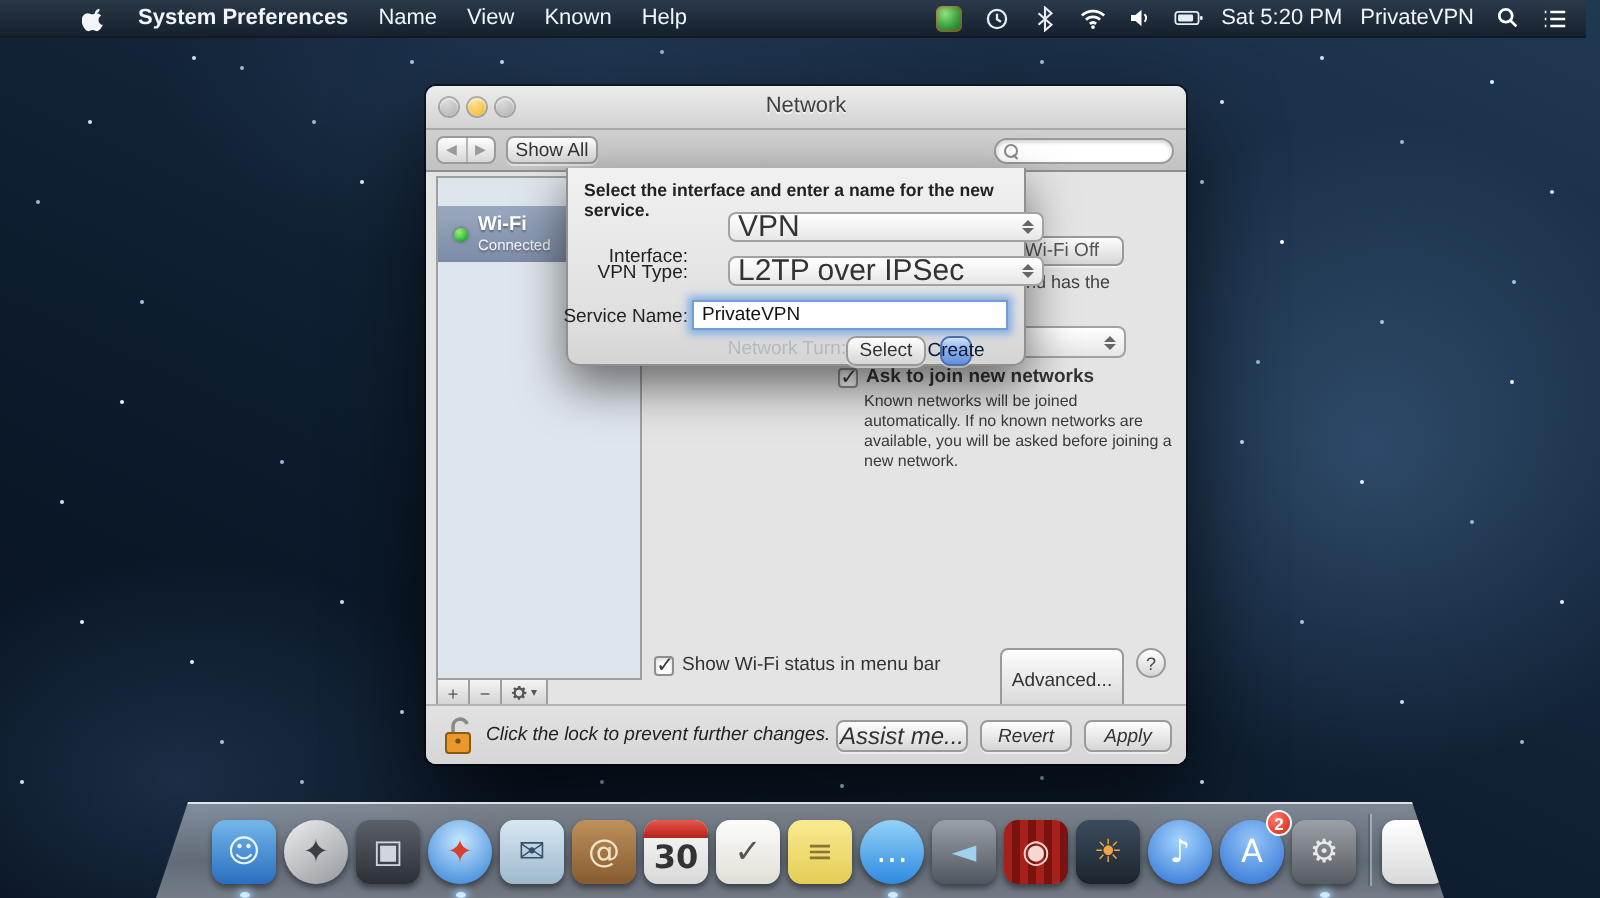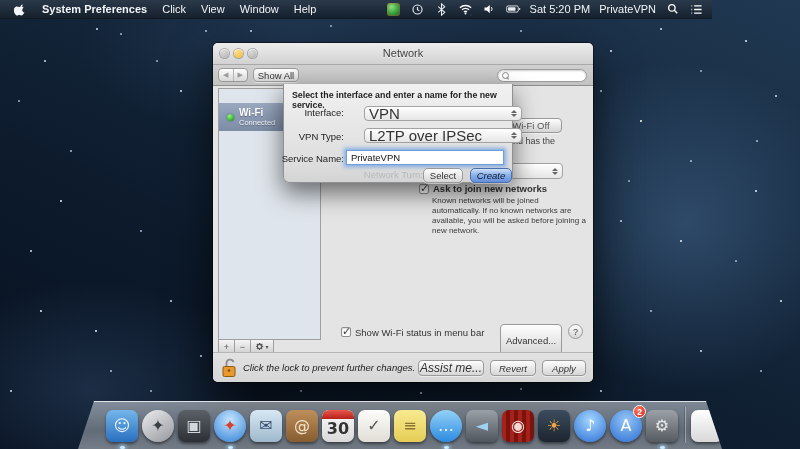--- a/index.html
+++ b/index.html
@@ -23,24 +23,24 @@
       610px 50px #e8f2ff, 660px 28px #cfe0ff, 700px 70px #9fb8d8, 745px 40px #e8f2ff,
       775px 95px #cfe0ff, 640px 120px #ffffff, 690px 160px #aac4e4, 755px 190px #e8f2ff,
       620px 220px #cfe0ff, 735px 260px #9fb8d8, 780px 300px #e8f2ff, 650px 310px #aac4e4,
       700px 350px #cfe0ff, 760px 370px #9fb8d8, 60px 200px #e8f2ff, 140px 230px #9fb8d8,
       40px 310px #e8f2ff, 170px 300px #cfe0ff, 110px 370px #aac4e4, 200px 355px #e8f2ff,
       300px 390px #9fb8d8, 420px 392px #cfe0ff, 520px 388px #aac4e4, 600px 390px #e8f2ff,
       205px 30px #aac4e4, 600px 90px #cfe0ff, 628px 180px #9fb8d8, 18px 100px #9fb8d8,
       680px 240px #e8f2ff, 756px 140px #aac4e4, 96px 28px #cfe0ff, 156px 60px #9fb8d8; }
 
   
-  .menubar { left:0; top:0; width:712px; height:19px;
+  .menubar { left:0; top:0; width:793px; height:19px;
              background:linear-gradient(180deg, rgba(44,58,74,.92), rgba(22,32,44,.92));
              border-bottom:1px solid rgba(0,0,0,.55);
-             display:flex; align-items:center; color:#f2f5f9; font-size:11px; }
+             display:flex; align-items:center; color:#f2f5f9; font-size:11px;padding-left:27px; }
   .mb-left { display:flex; align-items:center; gap:15px; padding-left:12px; }
   .mb-left .app-name { font-weight:bold; }
   .mb-right { margin-left:auto; display:flex; align-items:center; gap:9px; padding-right:8px; }
   .mb-icon { width:15px; height:15px; display:flex; align-items:center; justify-content:center; }
   .mb-icon svg { display:block; }
   .vpn-dot { width:13px; height:13px; border-radius:3px;
              background:radial-gradient(circle at 35% 30%, #8fe07a, #2f9a3a 60%, #17642a);
              box-shadow:inset 0 0 2px rgba(255,60,40,.9); }
   .mb-text { font-size:11px; }
 
@@ -104,21 +104,21 @@
   .pop-arrows i { width:0; height:0; border-left:3px solid transparent; border-right:3px solid transparent; display:block; }
   .pop-arrows .up { border-bottom:3.5px solid #666; }
   .pop-arrows .dn { border-top:3.5px solid #666; }
   .checkbox { width:10px; height:10px; background:#fff; border:1px solid #8f8f8f; border-radius:2px;
               box-shadow:inset 0 1px 2px rgba(0,0,0,.15); position:relative; }
   .checkbox.checked::after { content:"✓"; position:absolute; left:0; top:-3px; font-size:11px;
                              font-weight:bold; color:#3c3c3c; }
   .ask-row { left:206px; top:140px; display:flex; gap:4px; align-items:center; }
   .ask-label { font-size:9.5px; font-weight:bold; color:#333; }
   .desc { left:219px; top:153px; width:156px; font-size:8px; line-height:10px; color:#3a3a3a; }
-  .show-row { left:128px; top:284px; display:flex; gap:4px; }
+  .show-row { left:114px; top:284px; display:flex; gap:4px; align-items:center; }
   .show-label { font-size:9.5px; color:#333; }
   .advanced-btn { left:287px; top:281px; width:62px; height:32px; font-size:9.5px; }
   .help-btn { left:355px; top:281px; width:15px; height:15px; border-radius:50%;
               background:linear-gradient(180deg,#fdfdfd,#d6d6d6); border:1px solid #9a9a9a;
               display:flex; align-items:center; justify-content:center; font-size:9px; color:#444; }
 
   
   .win-footer { left:0; top:309px; width:100%; height:30px; border-top:1px solid #b5b5b5;
                 background:linear-gradient(180deg,#e2e2e2,#d6d6d6); border-radius:0 0 5px 5px;font-style:italic; }
   .lock { left:8px; top:4px; width:18px; height:21px; }
@@ -133,24 +133,24 @@
            border:1px solid #909090; border-top:none; border-radius:0 0 6px 6px;
            box-shadow:0 10px 24px rgba(0,0,0,.55); color:#222; }
   .sheet-msg { left:8px; top:6px; width:214px; font-size:8.8px; font-weight:bold; color:#222; }
   .sheet-label { position:absolute; width:58px; text-align:right; font-size:9.5px; color:#222; }
   .sheet-pop { left:80px; width:158px; height:15px; font-size:15px; }
   .sheet-field { left:62px; width:158px; height:15px; background:#fff; border:1px solid #6f9fd8;
                  box-shadow:0 0 4px 2px rgba(100,155,230,.75); display:flex; align-items:center;
                  padding-left:4px; font-size:9.5px; color:#111; }
   .ghost { left:55px; top:85px; width:84px; text-align:right; font-size:9.5px; color:#5a6a7a; opacity:.28; }
   .cancel-btn { left:139px; top:84px; width:40px; height:15px; font-size:9.5px; border-radius:5px; }
-  .create-btn { left:186px; top:84px; width:42px; height:15px; font-size:9.5px; border-radius:5px;
+  .create-btn { left:186px; top:84px; width:16px; height:15px; font-size:9.5px; border-radius:5px;
                 background:linear-gradient(180deg,#cfe1f8,#8db3ea 45%,#6490d9); border:1px solid #4a6fae;
                 color:#0b1a33; display:flex; align-items:center; justify-content:center;
-                box-shadow:0 1px 0 rgba(255,255,255,.4);font-style:italic; }
+                box-shadow:0 1px 0 rgba(255,255,255,.4); }
 
   
   .dock { left:78px; bottom:0; width:644px; height:48px;
           background:linear-gradient(180deg, rgba(218,224,232,.55), rgba(150,156,164,.6) 62%, rgba(178,183,190,.62));
           clip-path:polygon(16px 0, 628px 0, 644px 48px, 0 48px);
           box-shadow:inset 0 1px 0 rgba(255,255,255,.75); }
   .dock-items { position:absolute; left:27px; bottom:6px; display:flex; align-items:flex-end; gap:2px; }
   .dock-item { position:relative; width:34px; height:34px; }
   .dock-item .icon { width:32px; height:32px; margin:1px; border-radius:7px; position:relative;
                      display:flex; align-items:center; justify-content:center;
@@ -184,23 +184,23 @@
   <div class="abs stars"></div>
 
   <div class="abs menubar">
     <div class="mb-left">
       <span class="mb-icon">
         <svg width="12" height="13" viewBox="0 0 16 16">
             <path fill="#f2f5f9" d="M11.7 1.2c.1.9-.3 1.7-.8 2.3-.6.6-1.5 1.1-2.3 1-.1-.8.3-1.7.8-2.2.6-.6 1.6-1.1 2.3-1.1zM13.9 11.8c-.4.9-.6 1.3-1.1 2-.7 1-1.7 2.3-2.9 2.3-1.1 0-1.4-.7-2.8-.7-1.4 0-1.8.7-2.9.7C3 16.1 2.1 15 1.4 14-.5 11.2-.7 7.9.5 6.1c.8-1.2 2.1-2 3.3-2 1.2 0 2 .7 3 .7 1 0 1.6-.7 3-.7 1.1 0 2.2.6 3 1.6-2.6 1.4-2.2 5.1.1 6.1z"></path>
           </svg>
       </span>
       <span class="menu-item app-name">System Preferences</span>
-      <span class="menu-item">Click</span>
+      <span class="menu-item">Name</span>
       <span class="menu-item">View</span>
-      <span class="menu-item">Window</span>
+      <span class="menu-item">Known</span>
       <span class="menu-item">Help</span>
     </div>
     <div class="mb-right">
       <span class="mb-icon">
           <span class="vpn-dot"></span>
         </span>
       <span class="mb-icon">
         <svg width="13" height="13" viewBox="0 0 16 16" fill="none" stroke="#e8edf3" stroke-width="1.4">
             <circle cx="8" cy="8" r="5.6"></circle>
             <path d="M8 4.8v3.4l2.4 1.5"></path>
@@ -317,21 +317,21 @@
       <span class="abs lock-text">Click the lock to prevent further changes.</span>
       <div class="abs btn assist-btn">Assist me...</div>
       <div class="abs btn revert-btn">Revert</div>
       <div class="abs btn apply-btn">Apply</div>
     </div>
   </div>
 
   <div class="abs sheet">
     <div class="abs sheet-msg">Select the interface and enter a name for the new service.</div>
 
-    <span class="abs sheet-label" style="left:2px;top:23px">Interface:</span>
+    <span class="abs sheet-label" style="left:2px;top:39px">Interface:</span>
     <div class="abs popup sheet-pop" style="top:22px">
       <span>VPN</span>
       <span class="pop-arrows">
           <i class="up"></i>
           <i class="dn"></i>
         </span>
     </div>
 
     <span class="abs sheet-label" style="left:2px;top:47px">VPN Type:</span>
     <div class="abs popup sheet-pop" style="top:44px">

